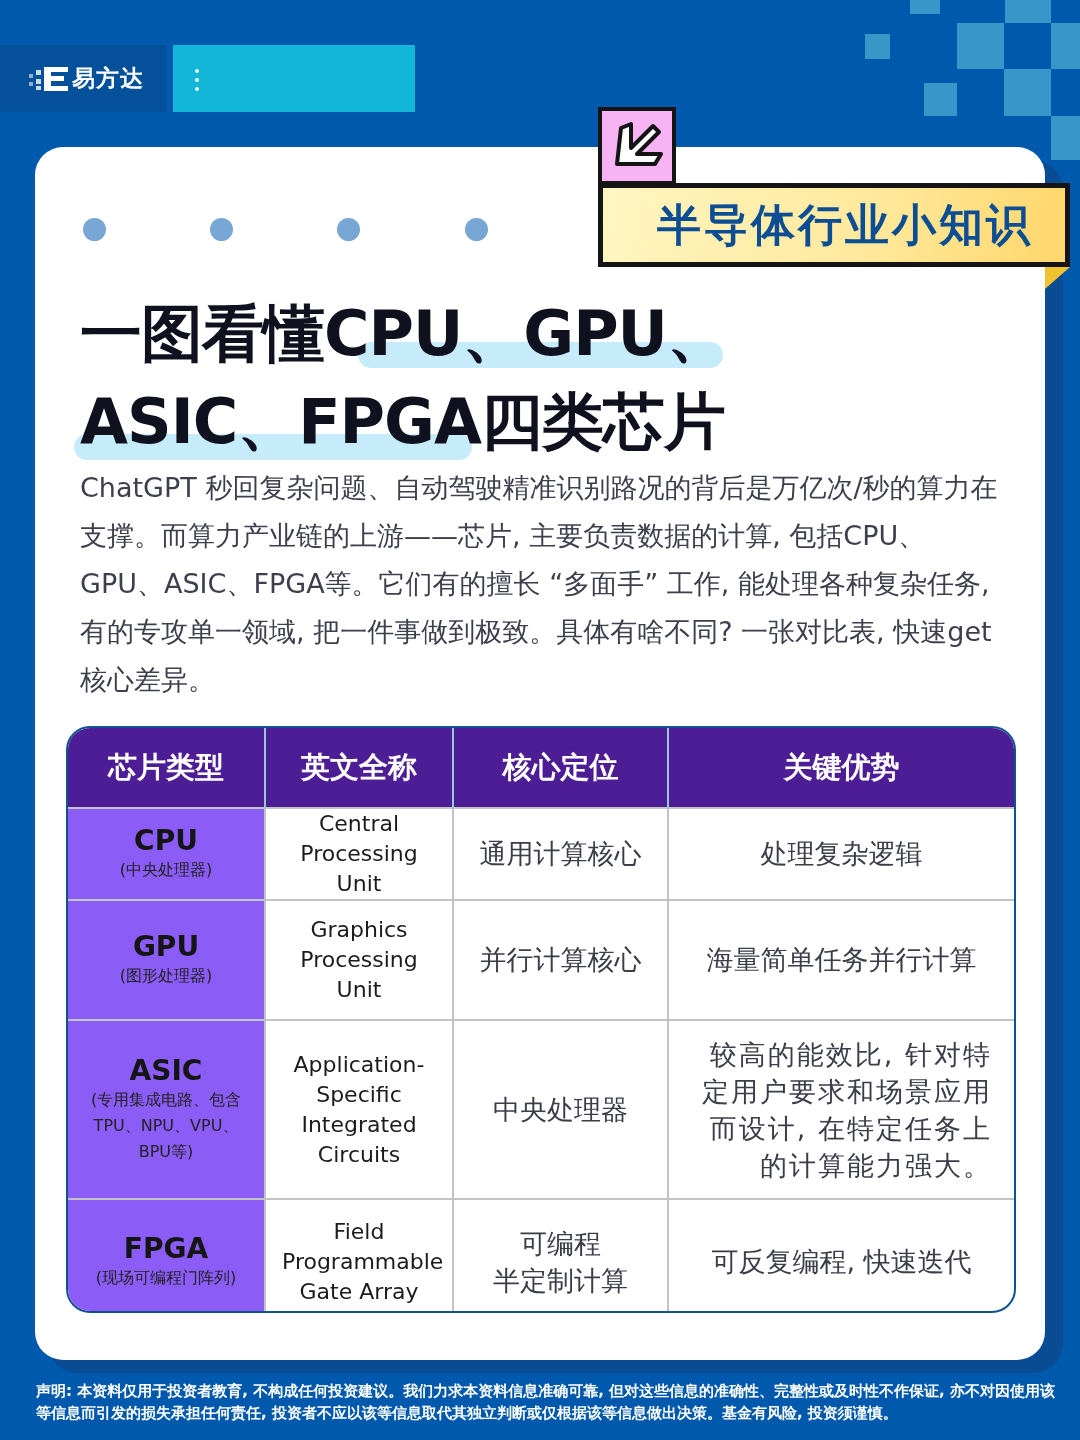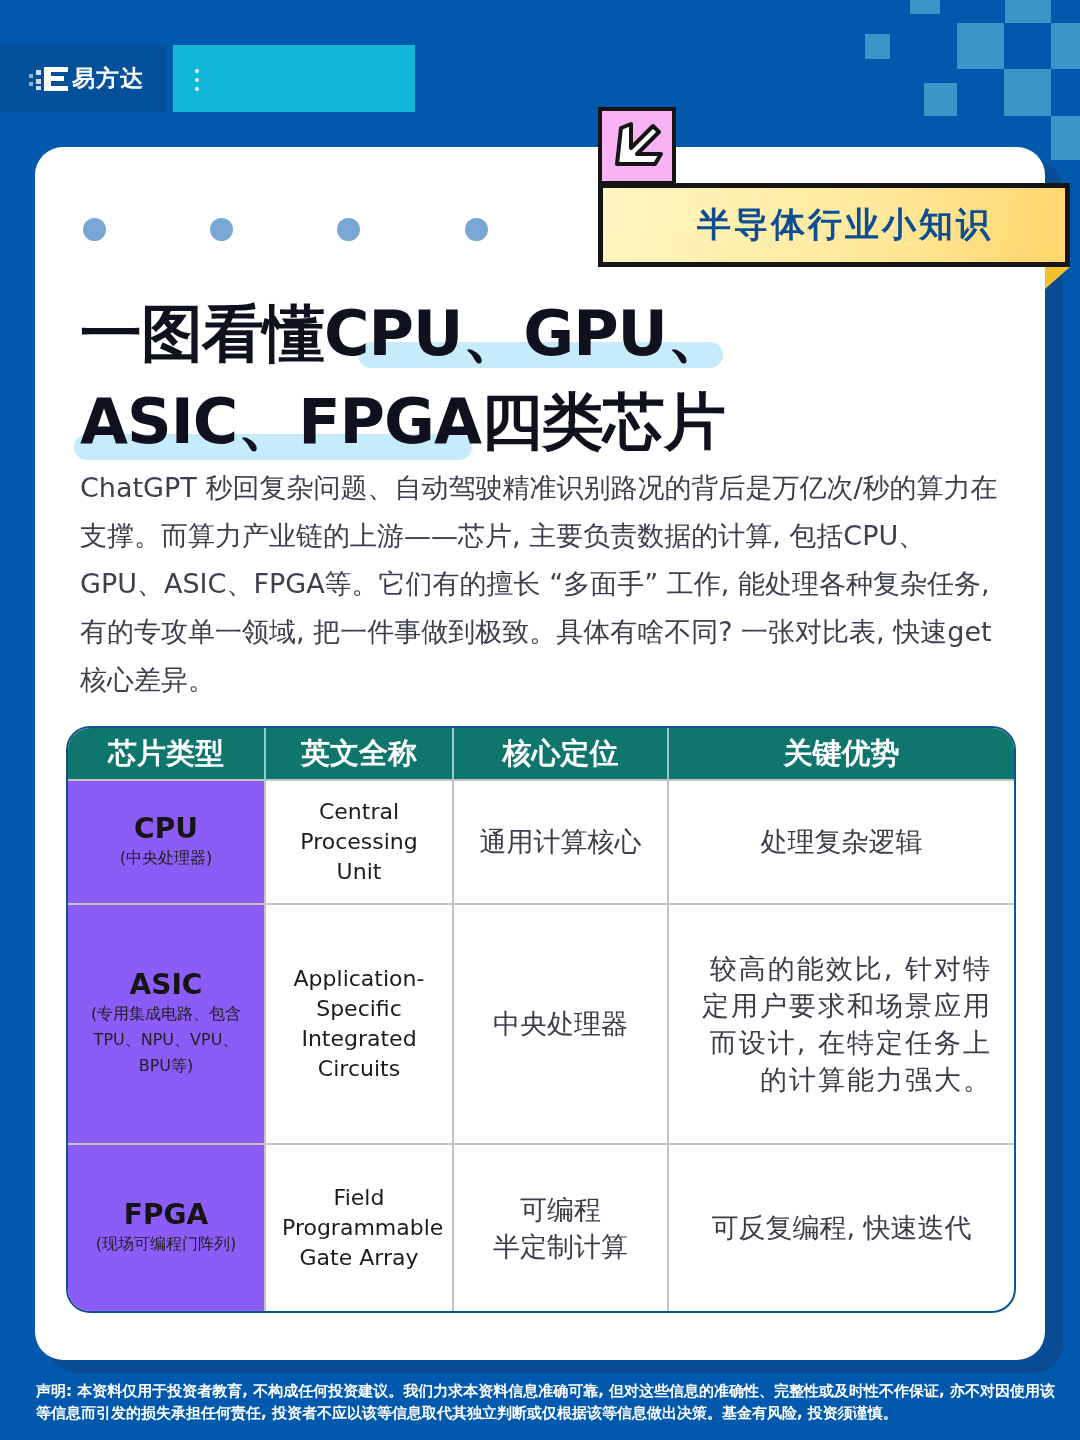--- a/index.html
+++ b/index.html
@@ -40,42 +40,42 @@
     position:absolute; left:598px; top:107px; width:78px; height:78px;
     background:#f7b3f3; border:4px solid #151515;
     display:flex; align-items:center; justify-content:center;
   }
   .banner {
     position:absolute; left:598px; top:183px; width:472px; height:84px;
     background:linear-gradient(100deg,#fff6c2 0%,#ffe89a 60%,#ffd66b 100%);
     border:5px solid #151515;
     display:flex; align-items:center; justify-content:center;
   }
-  .banner-text { color:#0d4d93; font-weight:bold; font-size:34px; letter-spacing:3px; padding-left:22px; }
+  .banner-text { color:#0d4d93; font-weight:bold; font-size:44px; letter-spacing:3px; padding-left:22px; }
   .banner-fold {
     position:absolute; left:1045px; top:267px; width:0; height:0;
     border-top:22px solid #f2c12e; border-right:25px solid transparent;
   }
 
   .title { position:absolute; left:80px; top:290px; width:960px; }
   .title-line { position:relative; height:88px; font-size:62px; font-weight:bold; color:#10111e; white-space:nowrap; line-height:88px; letter-spacing:-1px; }
   .hl { position:absolute; background:#c6ecfb; border-radius:18px; height:26px; }
 
   .intro {
     position:absolute; left:80px; top:464px; width:925px;
     font-size:27px; line-height:48px; color:#3d3f4d;
   }
 
   .table-wrap {
     position:absolute; left:66px; top:726px; width:950px; height:587px;
     border:2.5px solid #10528f; border-radius:24px; overflow:hidden; background:#fff;
   }
   table { width:100%; height:100%; border-collapse:collapse; table-layout:fixed; }
   th {
-    background:#0f766e; color:#fff; font-size:29px; font-weight:bold; height:52px;
+    background:#4c1d95; color:#fff; font-size:29px; font-weight:bold; height:80px;
     border-right:2px solid #9cc4da;
   }
   th:last-child { border-right:none; }
   td {
     border-right:2px solid #c3c3c3; border-top:2px solid #c3c3c3;
     text-align:center; vertical-align:middle; color:#3b3d48; font-size:27px;
   }
   td:last-child { border-right:none; }
   td.type { background:#8b5cf6; color:#151515; }
   td.type .abbr { font-size:28px; font-weight:bold; display:block; line-height:32px; }
@@ -172,20 +172,29 @@
     <tbody>
       <tr style="height:90px">
         <td class="type">
           <span class="abbr">CPU</span>
           <span class="cn">(中央处理器)</span>
         </td>
         <td class="en">Central Processing Unit</td>
         <td>通用计算核心</td>
         <td>处理复杂逻辑</td>
       </tr>
+      <tr style="height:120px">
+        <td class="type">
+          <span class="abbr">GPU</span>
+          <span class="cn">(图形处理器)</span>
+        </td>
+        <td class="en">Graphics Processing Unit</td>
+        <td>并行计算核心</td>
+        <td>海量简单任务并行计算</td>
+      </tr>
       <tr style="height:179px">
         <td class="type" style="padding:8px 14px;">
           <span class="abbr">ASIC</span>
           <span class="cn">(专用集成电路、包含TPU、NPU、VPU、BPU等)</span>
         </td>
         <td class="en">Application-Specific Integrated Circuits</td>
         <td>中央处理器</td>
         <td class="adv-left">较高的能效比, 针对特定用户要求和场景应用而设计, 在特定任务上的计算能力强大。</td>
       </tr>
       <tr style="height:124px">

